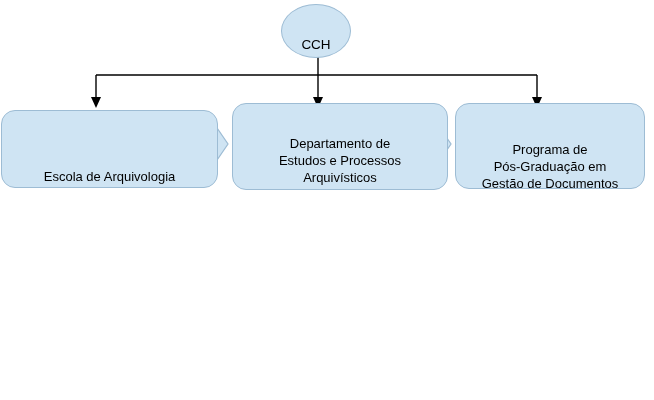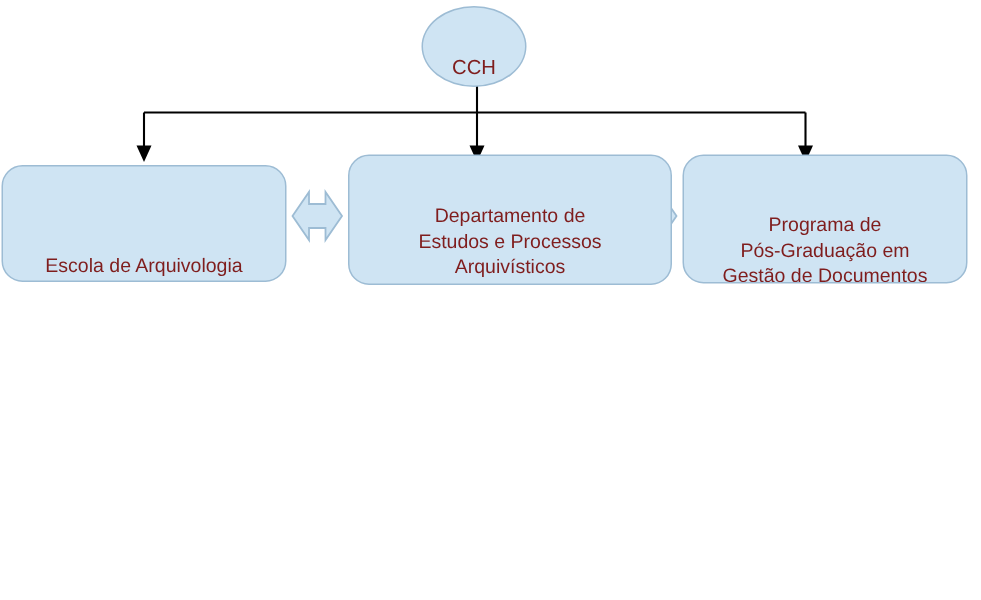--- a/index.html
+++ b/index.html
@@ -34,38 +34,38 @@
   }
   .node-box {
     border-radius: 14px;
   }
   .node-ellipse {
     border-radius: 50%;
   }
   .node-label {
     font-size: 13px;
     line-height: 17px;
-    color: #7f1d1d;
+    color: #000000;
     white-space: pre-line;
     padding: 0 4px;
     margin-top: 27px;
   }
   #node-cch {
     left: 281px;
     top: 4px;
     width: 70px;
     height: 54px;
   }
   #node-cch .node-label {
     font-size: 13.5px;
   }
   #node-escola {
     left: 1px;
     top: 110px;
-    width: 190px;
+    width: 217px;
     height: 78px;
   }
   #node-escola .node-label {
     transform: translateY(14px);
   }
   #node-departamento {
     left: 232px;
     top: 103px;
     width: 216px;
     height: 87px;

